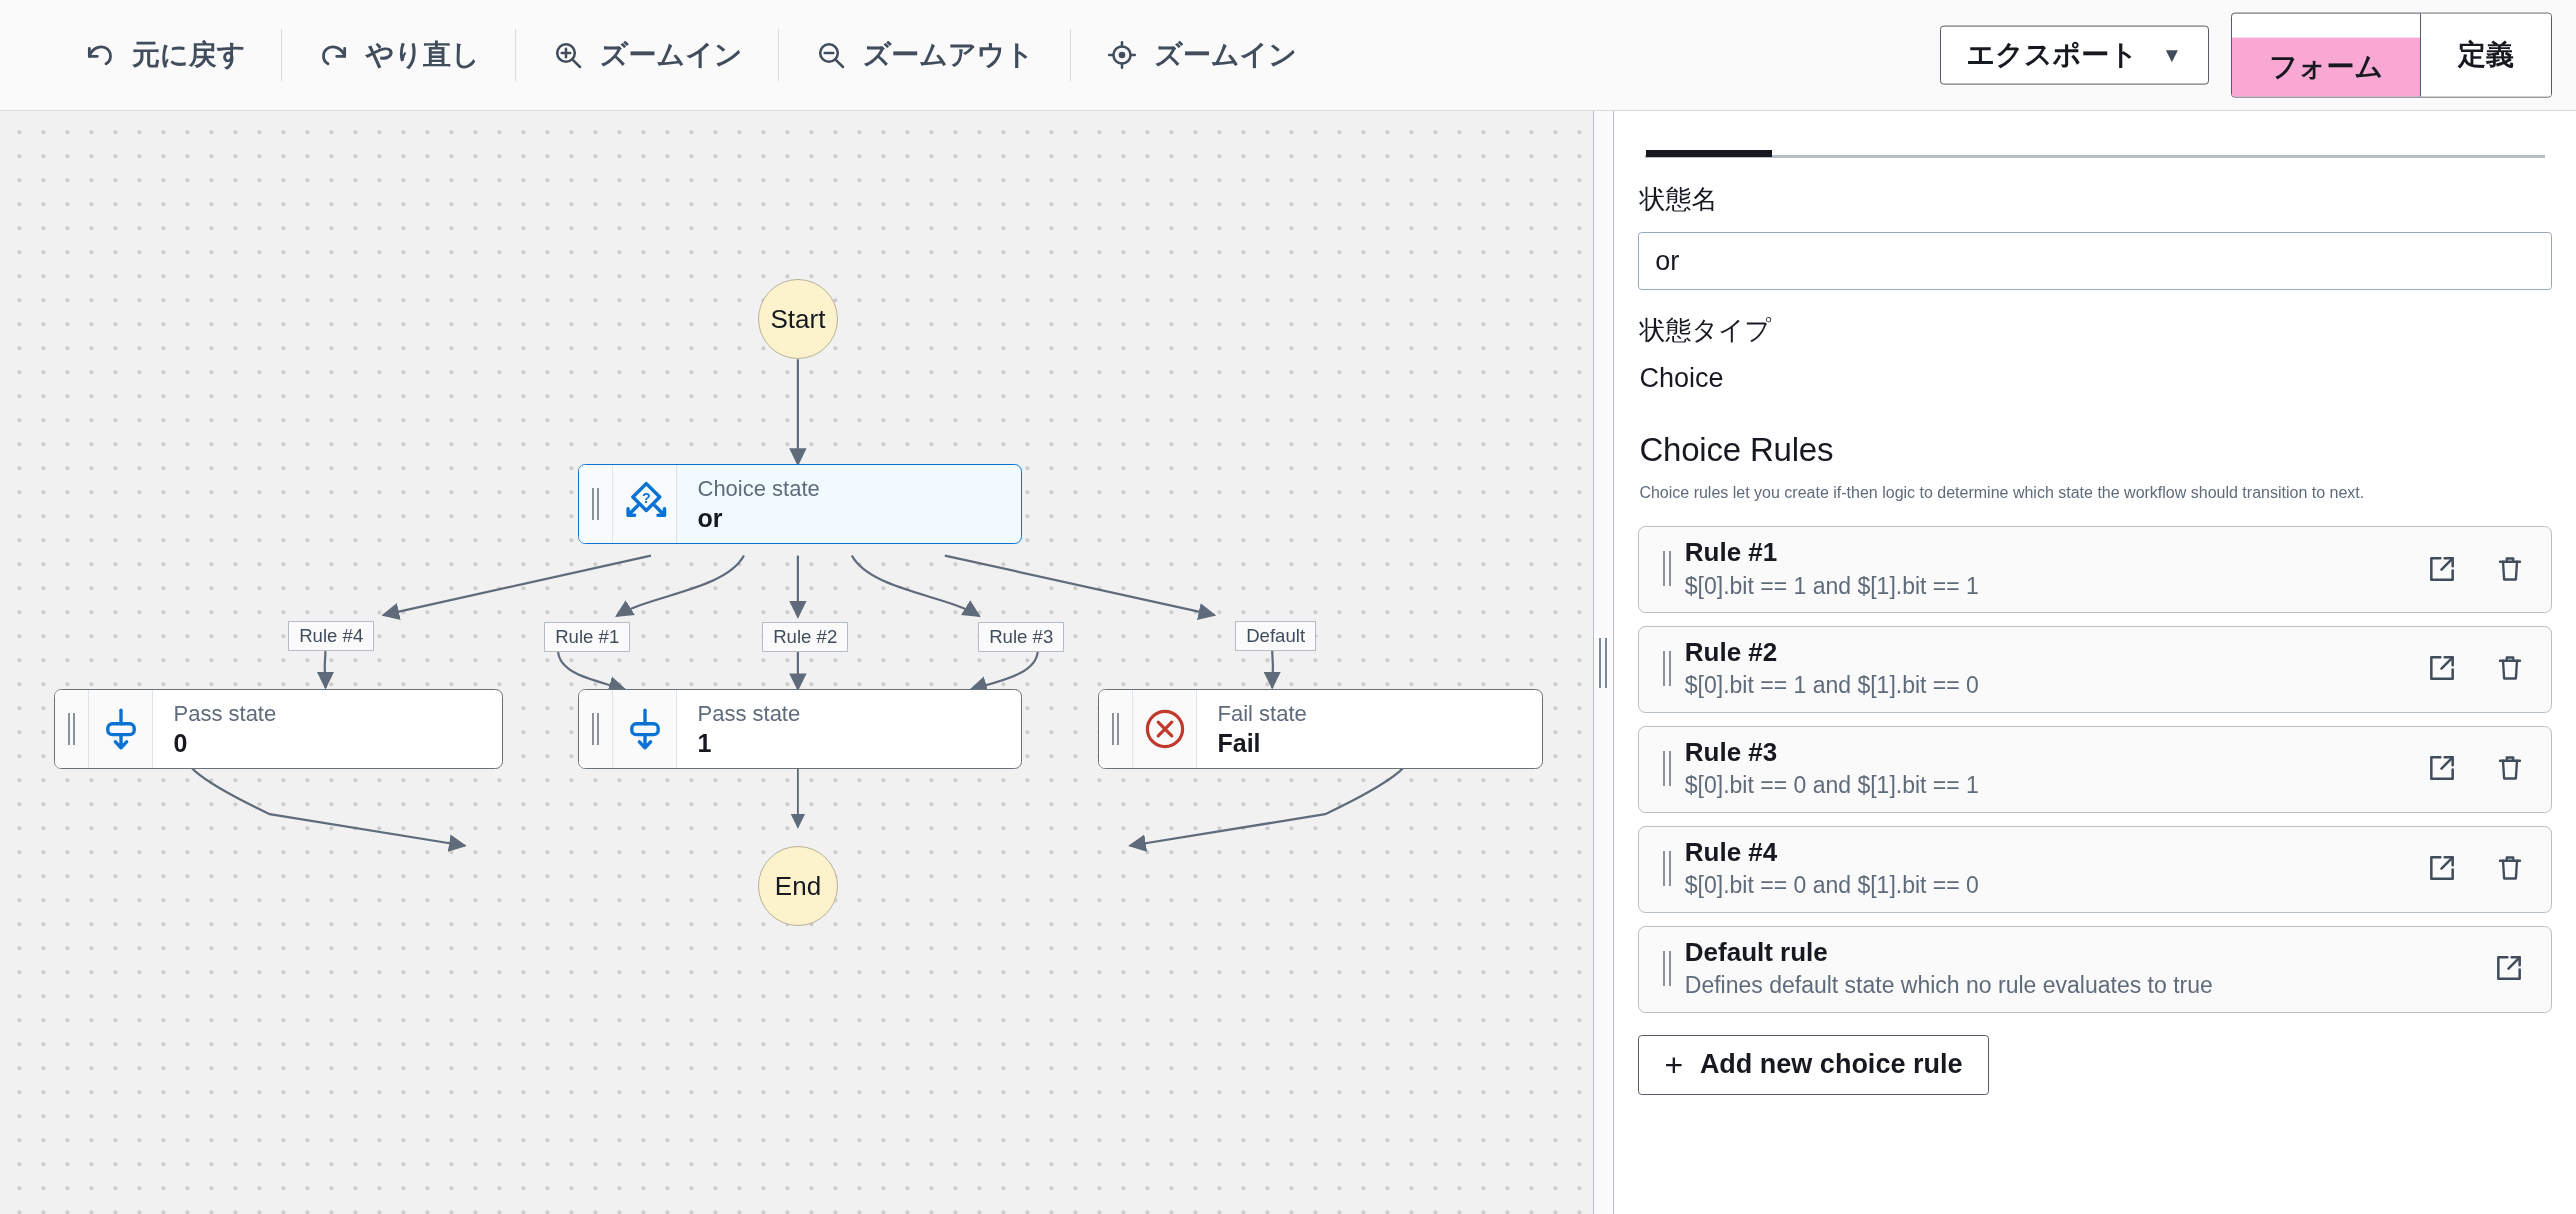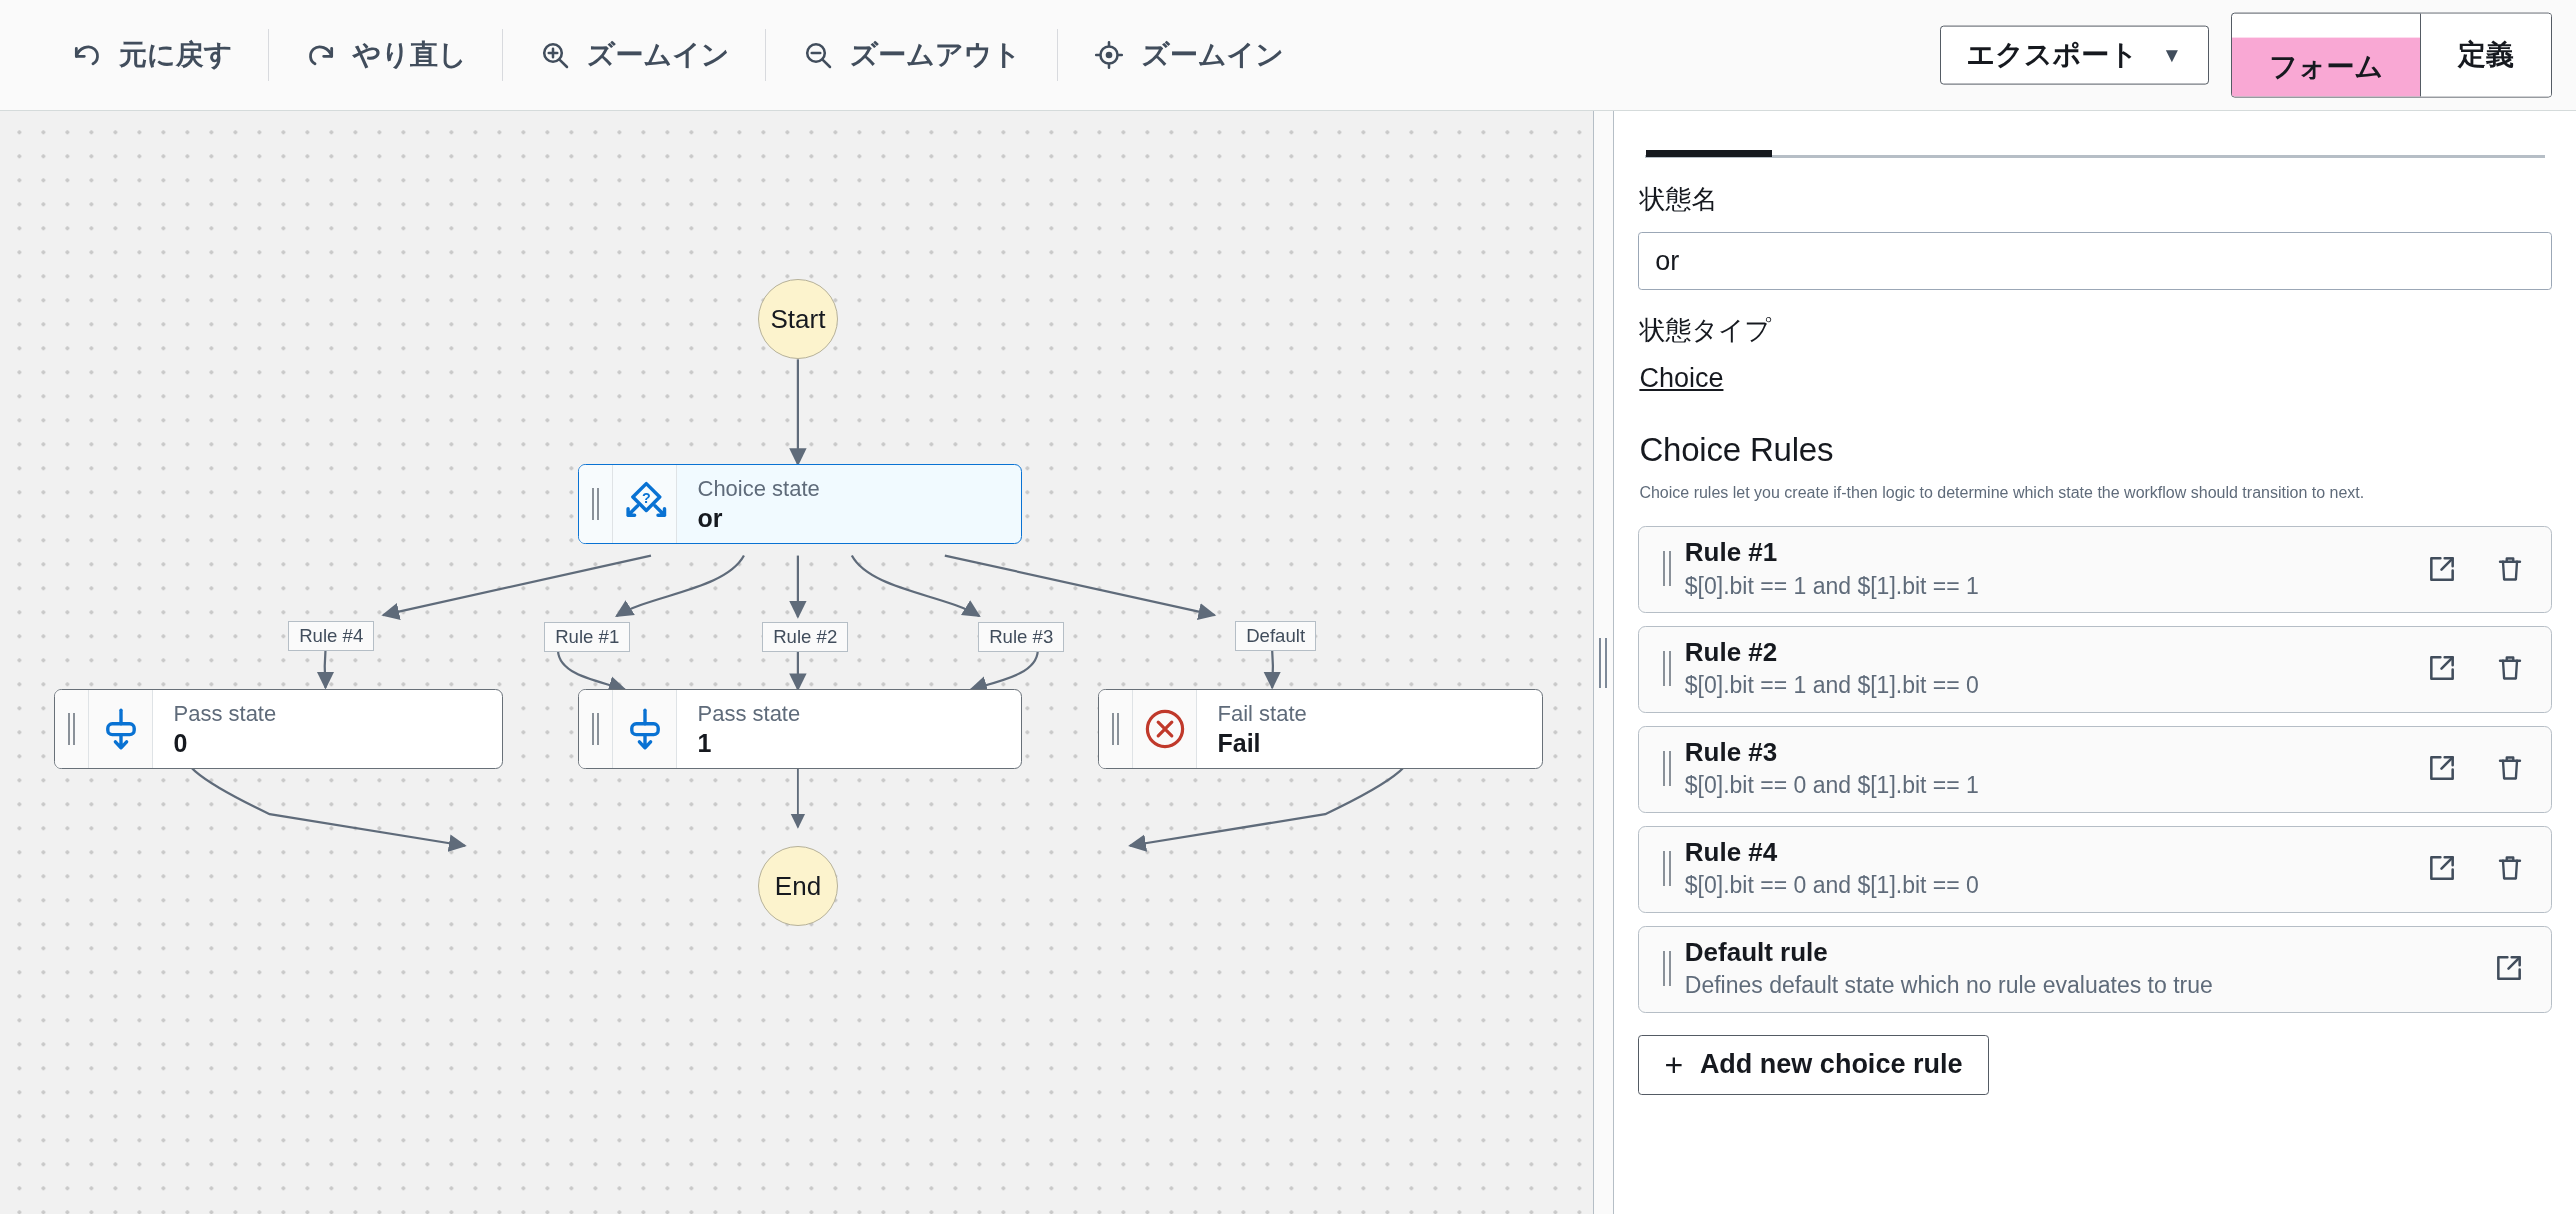--- a/index.html
+++ b/index.html
@@ -13,21 +13,21 @@
   #app { position: relative; width: 2576px; height: 1215px; display: flex; flex-direction: column; }
 
   
   .toolbar {
     height: 111px; flex: 0 0 111px;
     background: #fafafa;
     border-bottom: 0.9px solid #d5dbdb;
     display: flex; align-items: center;
     position: relative;
   }
-  .tb-left { display: flex; align-items: center; padding-left: 39px; }
+  .tb-left { display: flex; align-items: center; padding-left: 52px; }
   .tb-btn {
     display: flex; align-items: center; gap: 16px;
     padding: 7.4px 32px;
     font-size: 28px; color: #414d5c; font-weight: 700;
     background: transparent; border: none; cursor: pointer;
     white-space: nowrap; line-height: 1;
   }
   .tb-btn .glyph { display: flex; align-items: center; justify-content: center; width: 32px; height: 32px; }
   .tb-sep { width: 0.9px; height: 52px; background: #d8dade; margin: 0 3.7px; }
 
@@ -109,21 +109,21 @@
   .tabstrip { position: relative; height: 48px; }
   .tabstrip .rule-line { position: absolute; left: 7.4px; right: 7.4px; top: 44px; height: 2.8px; background: #b6bec6; }
   .tabstrip .active-bar { position: absolute; left: 8.4px; top: 39px; width: 126px; height: 6.5px; background: #16191f; }
 
   .field-label { font-size: 26px; font-weight: 400; color: #16191f; margin: 23px 0 15px 1.9px; }
   .text-input {
     width: 100%; height: 58px; border: 0.9px solid #9ba7b6; border-radius: 3.7px;
     font-size: 27px; color: #16191f; padding: 0 16.7px;
     font-family: inherit; background: #fff;
   }
-  .static-value { font-size: 27px; color: #16191f; margin-top: 3.7px; margin-left: 1.9px; text-decoration: underline; }
+  .static-value { font-size: 27px; color: #16191f; margin-top: 3.7px; margin-left: 1.9px; }
 
   .section-title { font-size: 33px; font-weight: 400; color: #16191f; margin: 37px 0 13px 1.9px; letter-spacing: -0.2px; }
   .section-desc { font-size: 16px; color: #5f6b7a; line-height: 1.38; margin: 0 0 22px 1.9px; max-width: 930px; }
 
   .rule-card {
     position: relative; display: flex; align-items: center;
     background: #fafafa; border: 0.9px solid #b6bec6; border-radius: 7.4px;
     min-height: 63px; padding: 11px 16.7px 13px 16.7px; margin-bottom: 13px;
   }
   .rule-grip { width: 24px; flex: 0 0 24px; display: flex; align-items: center; justify-content: center; }

